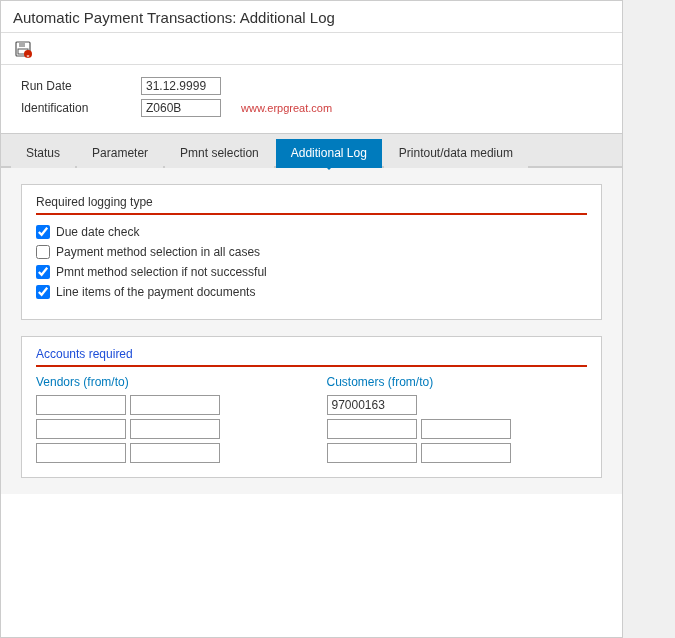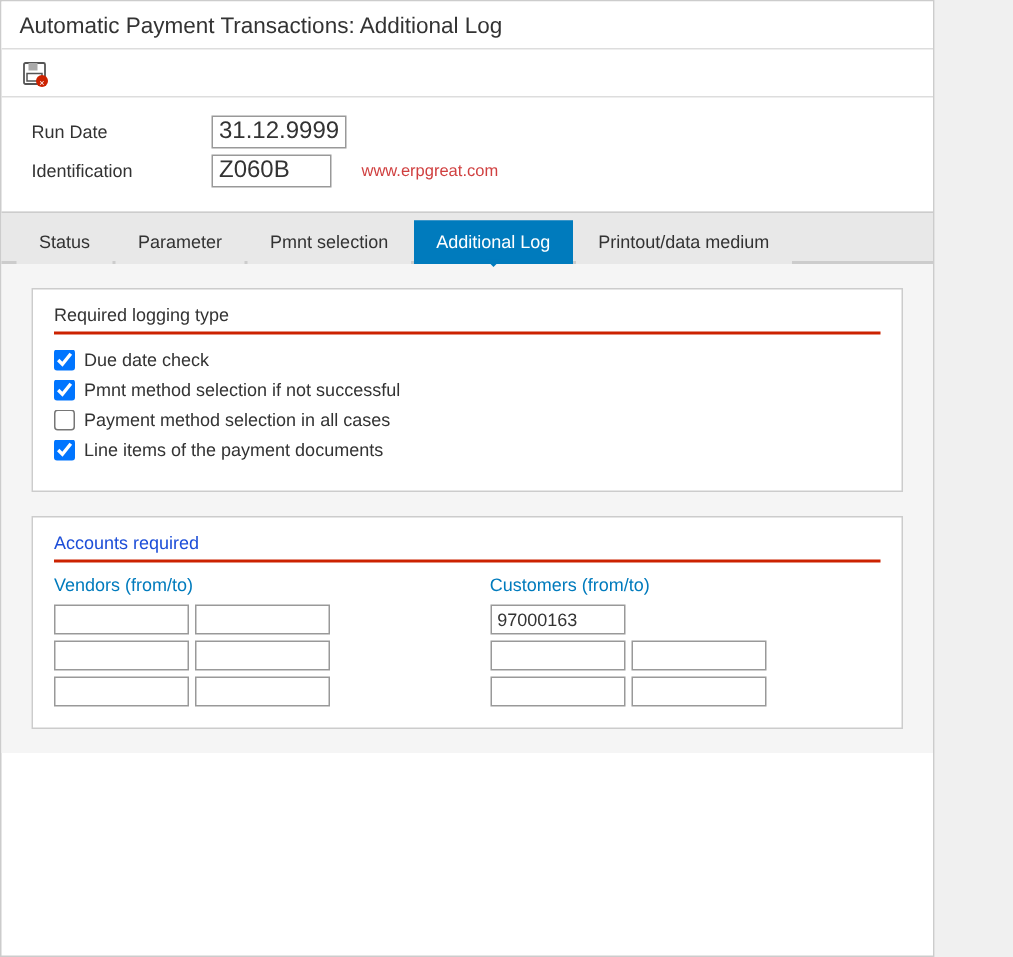--- a/index.html
+++ b/index.html
@@ -56,21 +56,21 @@
       margin-bottom: 4px;
     }
     .form-label {
       width: 120px;
       color: #333;
       font-size: 12px;
     }
     .form-value {
       border: 1px solid #999;
       padding: 1px 4px;
-      font-size: 16px;
+      font-size: 12px;
       min-width: 80px;
       background: #fff;
       color: #333;
     }
     .watermark {
       color: #d04040;
       font-size: 11px;
       margin-left: 20px;
     }
     .tabs-row {
@@ -241,26 +241,26 @@
 
   <div class="content-area">
 
     <div class="section-box">
       <div class="section-title">Required logging type</div>
       <div class="checkbox-row">
         <input type="checkbox" id="cb1" checked="" style="">
         <label for="cb1">Due date check</label>
       </div>
       <div class="checkbox-row">
+        <input type="checkbox" id="cb2" style="">
+        <label for="cb2">Payment method selection in all cases</label>
+      </div>
+      <div class="checkbox-row">
         <input type="checkbox" id="cb3" checked="" style="">
         <label for="cb3">Pmnt method selection if not successful</label>
-      </div>
-      <div class="checkbox-row">
-        <input type="checkbox" id="cb2" style="">
-        <label for="cb2">Payment method selection in all cases</label>
       </div>
       <div class="checkbox-row">
         <input type="checkbox" id="cb4" checked="" style="">
         <label for="cb4">Line items of the payment documents</label>
       </div>
     </div>
 
     <div class="accounts-section">
       <div class="accounts-title">Accounts required</div>
       <div class="accounts-columns">

